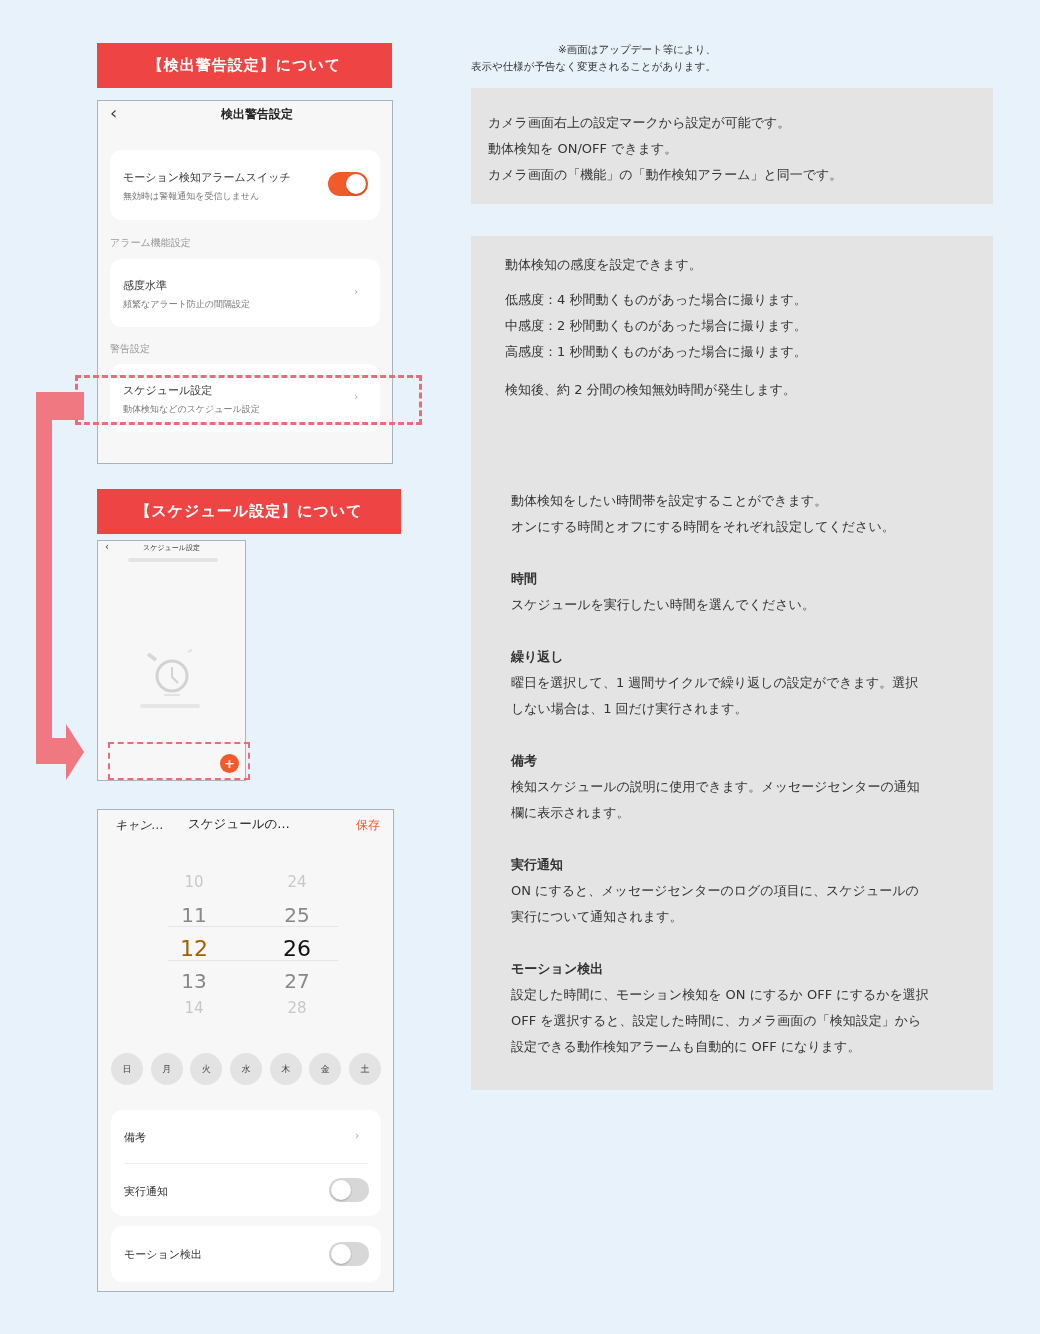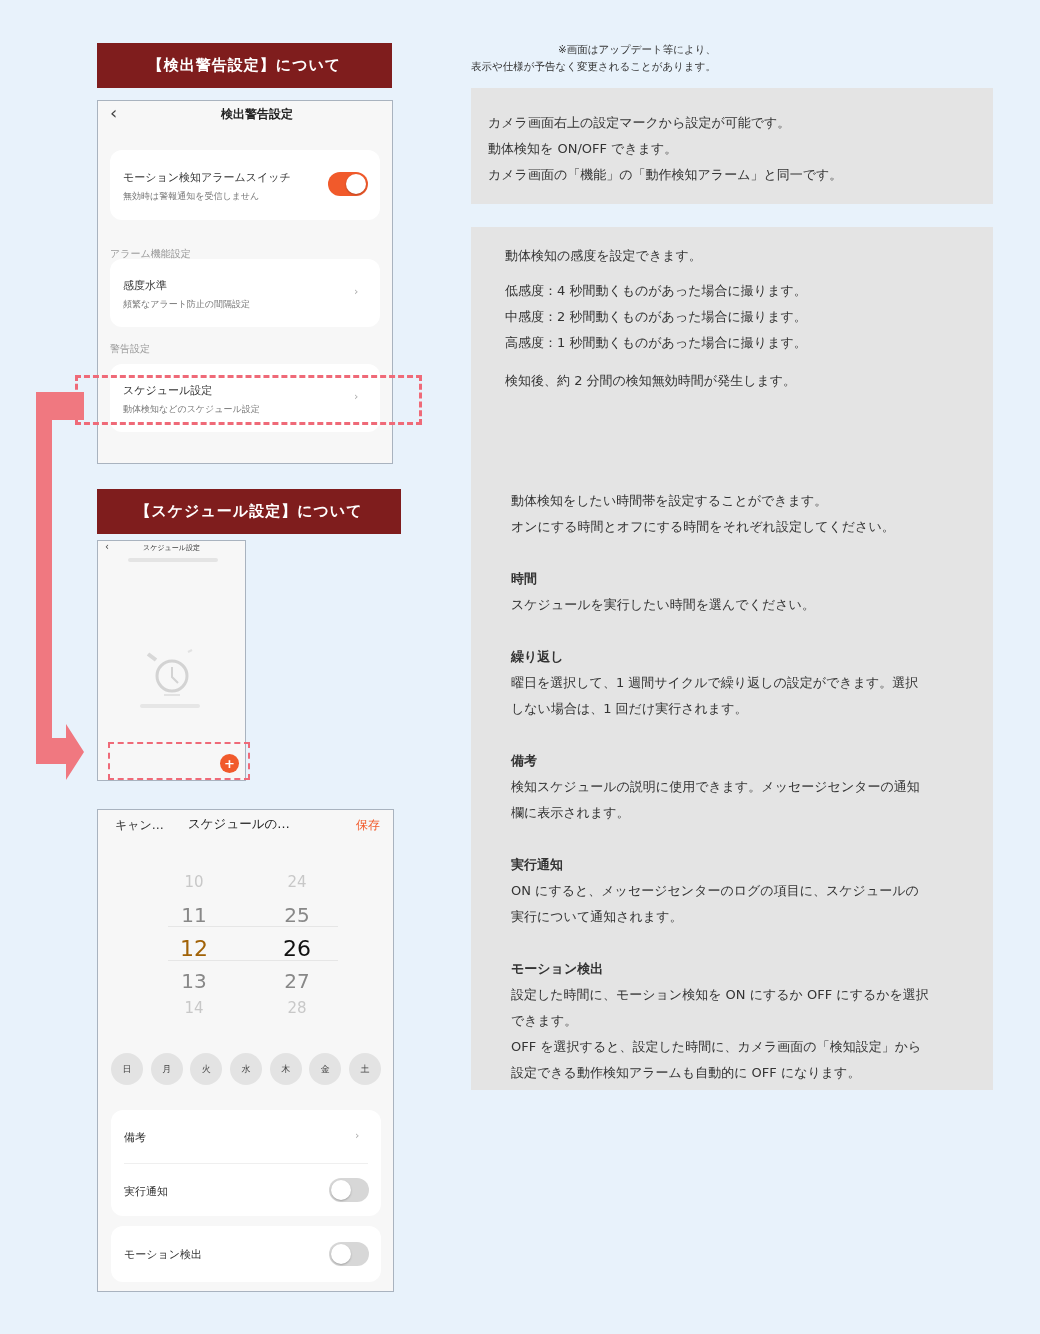--- a/index.html
+++ b/index.html
@@ -8,21 +8,21 @@
     background: #e8f2fb;
     font-family: "DejaVu Sans", "Liberation Sans", sans-serif;
     color: #333;
     position: relative;
     overflow: hidden;
   }
   .abs { position: absolute; }
 
   
   .sec-header {
-    background: #7f1d1d;
+    background: #ef4444;
     color: #fff;
     font-weight: bold;
     font-size: 15px;
     display: flex; align-items: center; justify-content: center;
     letter-spacing: 1px;
   }
 
   
   .phone {
     background: #f7f7f7;
@@ -94,21 +94,21 @@
   <div class="abs card" style="left:12px; top:49px; width:270px; height:70px;">
     <div class="abs" style="left:13px; top:20px;">
       <div class="item-title">モーション検知アラームスイッチ</div>
       <div class="item-sub">無効時は警報通知を受信しません</div>
     </div>
     <div class="abs toggle on" style="left:218px; top:22px;">
         <div class="knob"></div>
       </div>
   </div>
 
-  <div class="abs section-label" style="left:12px; top:146px;">アラーム機能設定</div>
+  <div class="abs section-label" style="left:12px; top:135px;">アラーム機能設定</div>
 
   <div class="abs card" style="left:12px; top:158px; width:270px; height:68px;">
     <div class="abs" style="left:13px; top:19px;">
       <div class="item-title">感度水準</div>
       <div class="item-sub">頻繁なアラート防止の間隔設定</div>
     </div>
     <div class="abs chev" style="left:244px; top:26px;">›</div>
   </div>
 
   <div class="abs section-label" style="left:12px; top:241px;">警告設定</div>
@@ -140,21 +140,21 @@
     <path d="M4 6 L12 12" stroke="#d8d8d8" stroke-width="4"></path>
     <path d="M44 4 L48 2" stroke="#e2e2e2" stroke-width="2"></path>
     <path d="M20 47 H36" stroke="#e2e2e2" stroke-width="2"></path>
   </svg>
   <div class="abs" style="left:42px; top:163px; width:60px; height:4px; background:#e6e6e6; border-radius:2px; filter:blur(0.6px);"></div>
   <div class="abs" style="left:122px; top:213px; width:19px; height:19px; border-radius:50%; background:#f15a2b; color:#fff; font-size:13px; line-height:19px; text-align:center; font-weight:bold;">+</div>
 </div>
 <div class="abs dash-box" style="left:108px; top:742px; width:142px; height:38px; border-width:2px;"></div>
 
 <div class="abs phone" style="left:97px; top:809px; width:297px; height:483px;">
-  <div class="abs" style="left:17px; top:7px; font-size:12px; color:#333;">キャン…</div>
+  <div class="abs" style="left:17px; top:7px; font-size:12px; color:#333;font-style:italic;">キャン…</div>
   <div class="abs" style="left:90px; top:6px; font-size:12.5px; color:#222;">スケジュールの…</div>
   <div class="abs" style="left:258px; top:7px; font-size:12px; color:#f15a2b;">保存</div>
 
   <div class="abs" style="left:70px; top:116px; width:170px; height:1px; background:#e6e6e6;"></div>
   <div class="abs" style="left:70px; top:150px; width:170px; height:1px; background:#e6e6e6;"></div>
 
   <div class="pick-col" style="left:66px; top:56px;">
     <div class="pick-num" style="font-size:15px; color:#c8c8c8;">10</div>
     <div class="pick-num" style="font-size:20px; color:#888;">11</div>
     <div class="pick-num" style="font-size:22px; color:#a16207;">12</div>
@@ -198,21 +198,21 @@
       </div>
   </div>
 </div>
 
 <div class="abs info" style="left:471px; top:88px; width:522px; height:116px; padding:22px 0 0 17px;">
   <p>カメラ画面右上の設定マークから設定が可能です。</p>
   <p>動体検知を ON/OFF できます。</p>
   <p>カメラ画面の「機能」の「動作検知アラーム」と同一です。</p>
 </div>
 
-<div class="abs info" style="left:471px; top:227px; width:522px; height:230px; padding:16px 0 0 34px;">
+<div class="abs info" style="left:471px; top:236px; width:522px; height:230px; padding:16px 0 0 34px;">
   <p>動体検知の感度を設定できます。</p>
   <div style="height:9px;"></div>
   <p>低感度：4 秒間動くものがあった場合に撮ります。</p>
   <p>中感度：2 秒間動くものがあった場合に撮ります。</p>
   <p>高感度：1 秒間動くものがあった場合に撮ります。</p>
   <div style="height:12px;"></div>
   <p>検知後、約 2 分間の検知無効時間が発生します。</p>
 </div>
 
 <div class="abs info" style="left:471px; top:451px; width:522px; height:639px; padding:37px 0 0 40px;">
@@ -229,16 +229,15 @@
   <p class="bold">備考</p>
   <p>検知スケジュールの説明に使用できます。メッセージセンターの通知</p>
   <p>欄に表示されます。</p>
   <div style="height:26px;"></div>
   <p class="bold">実行通知</p>
   <p>ON にすると、メッセージセンターのログの項目に、スケジュールの</p>
   <p>実行について通知されます。</p>
   <div style="height:26px;"></div>
   <p class="bold">モーション検出</p>
   <p>設定した時間に、モーション検知を ON にするか OFF にするかを選択</p>
-  <p>できます。</p>
   <p>OFF を選択すると、設定した時間に、カメラ画面の「検知設定」から</p>
   <p>設定できる動作検知アラームも自動的に OFF になります。</p>
 </div>
 
 </body></html>

